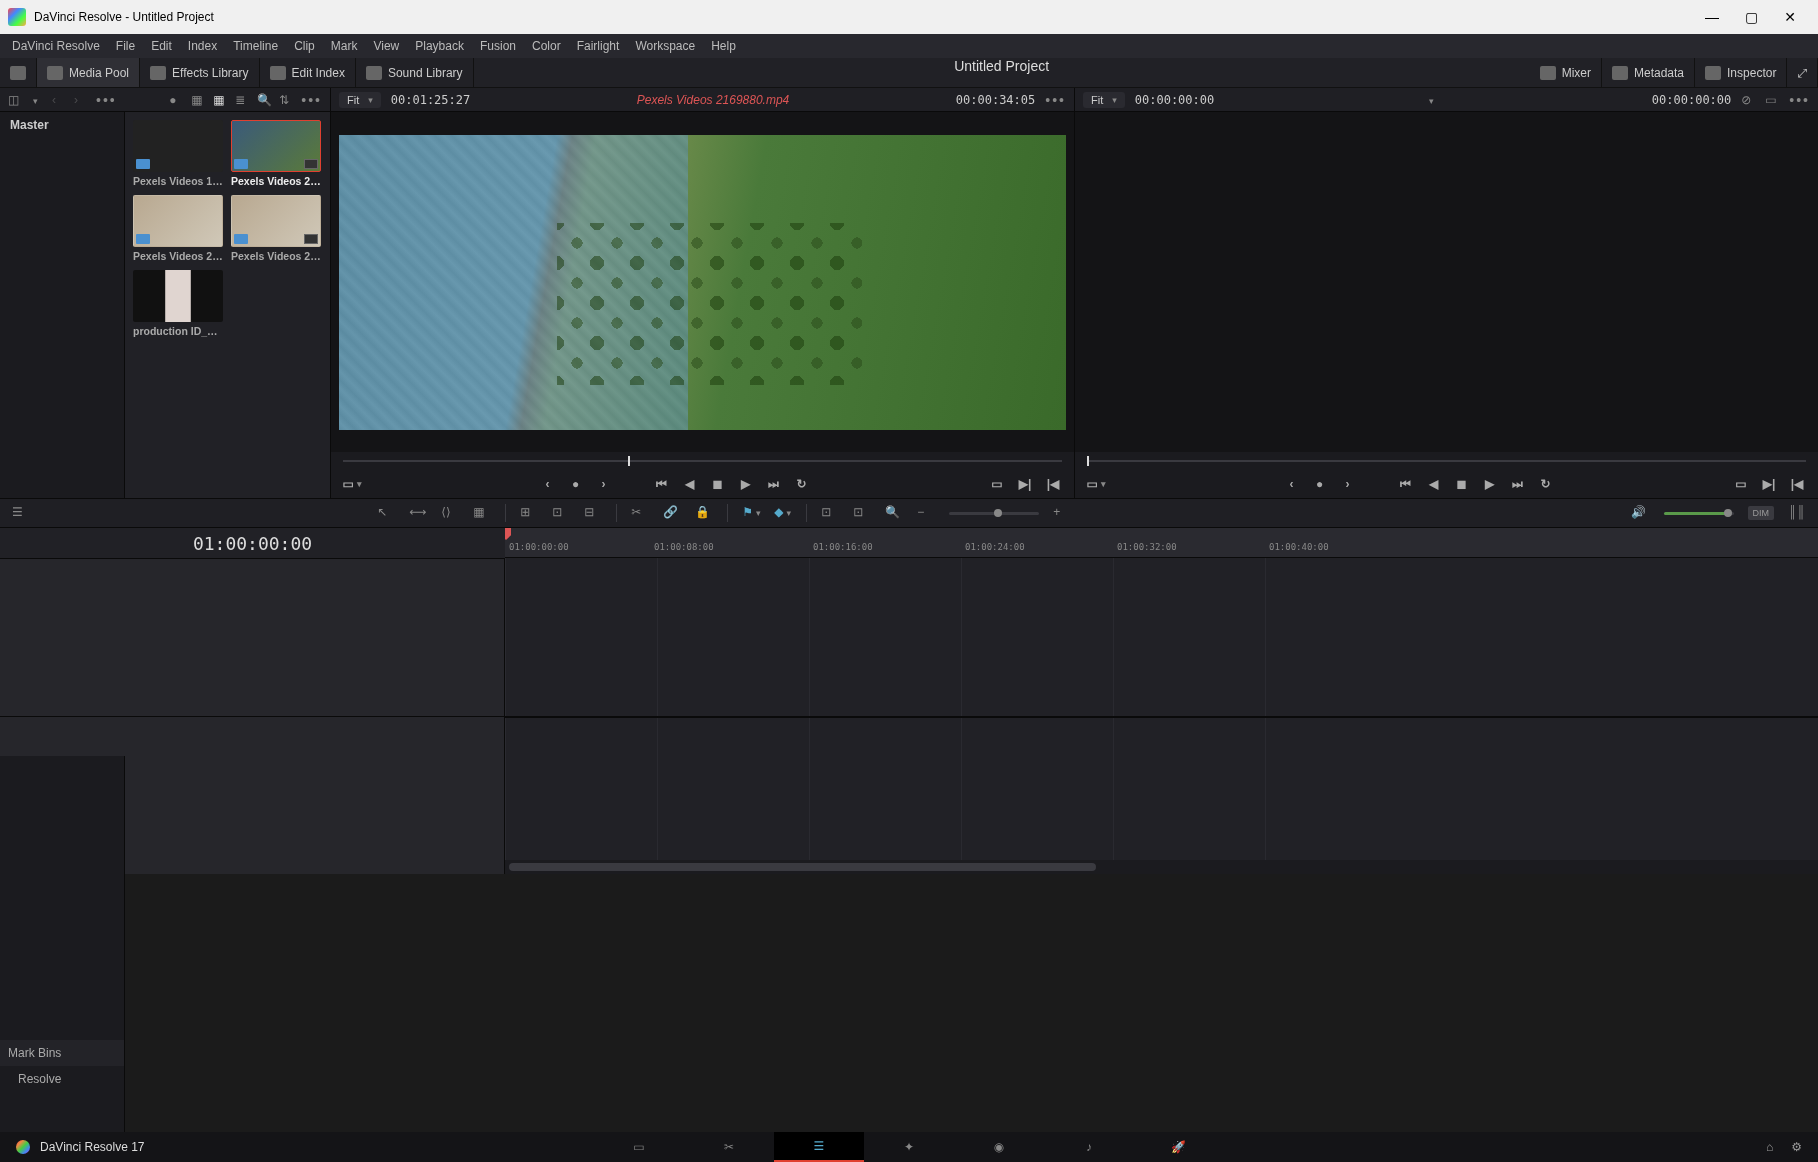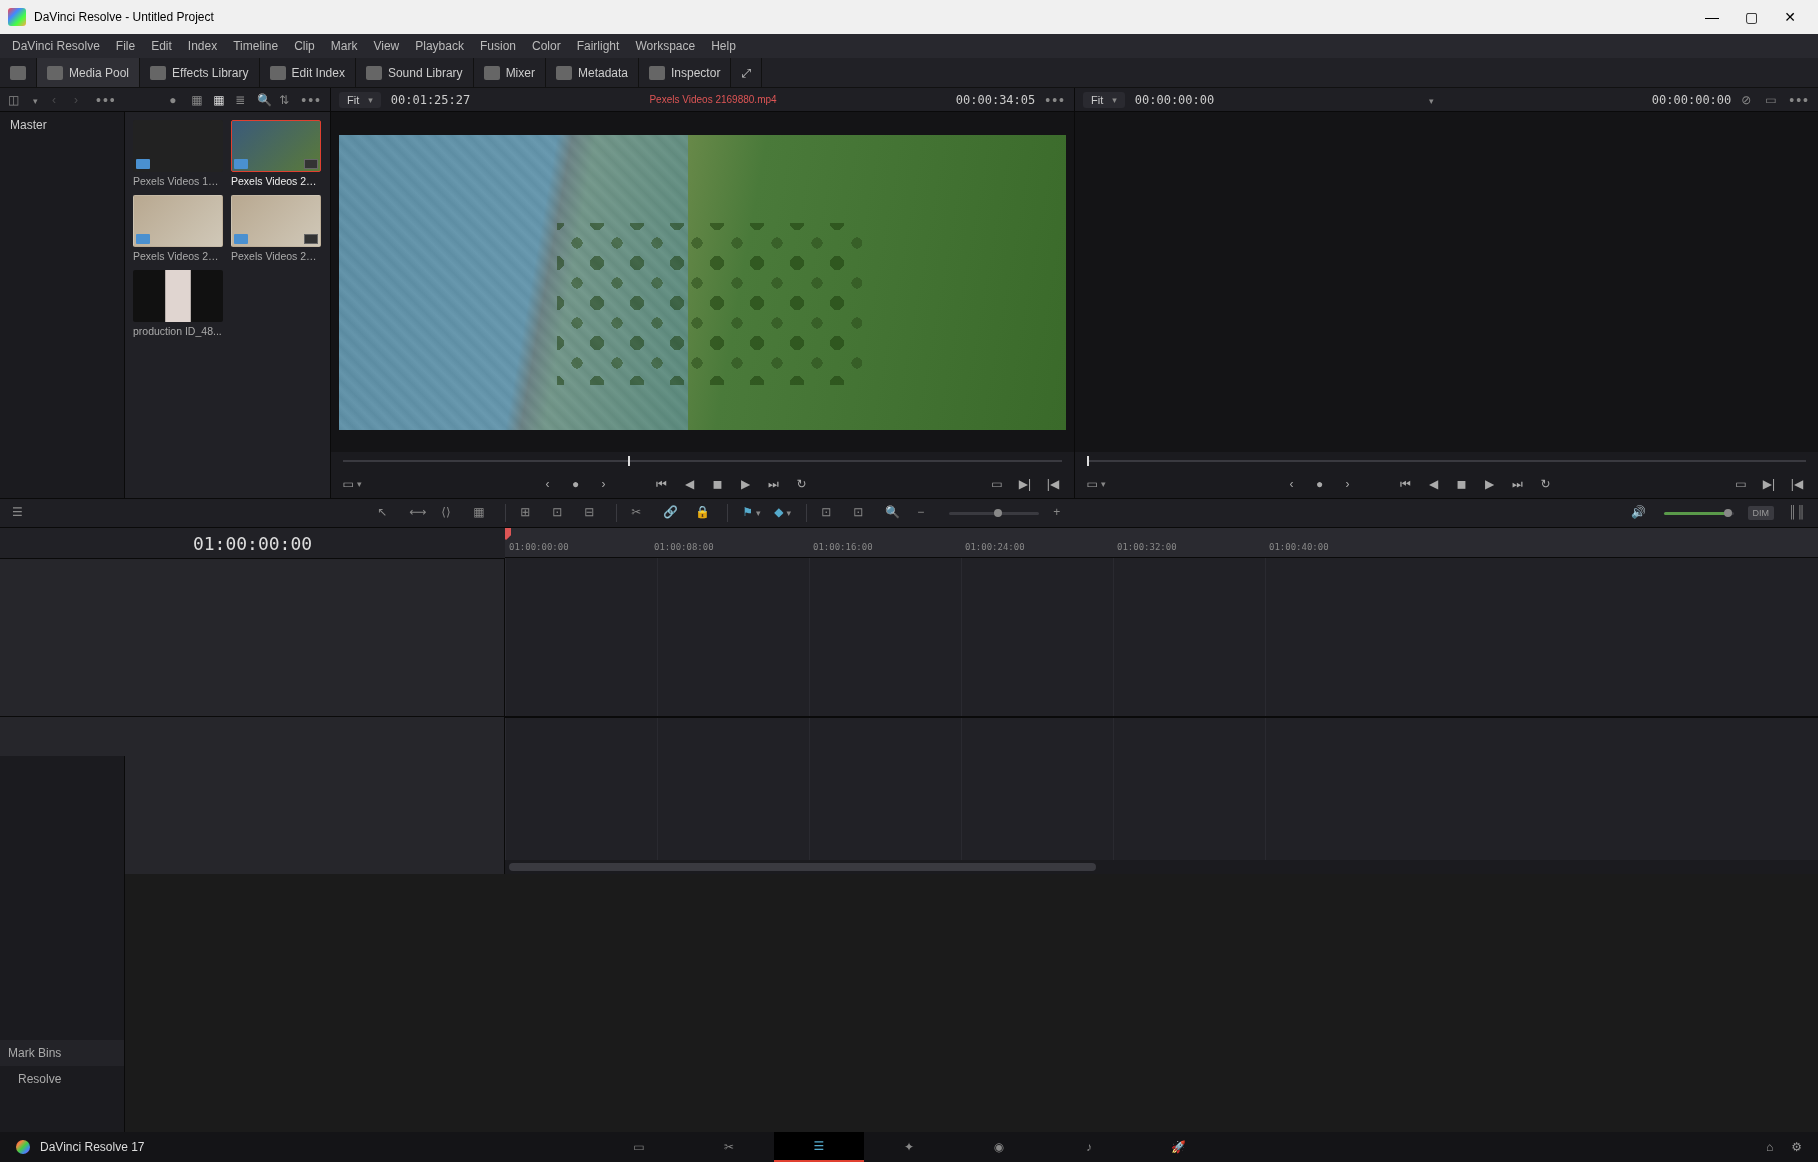--- a/index.html
+++ b/index.html
@@ -24,26 +24,26 @@
 .toolbar .center-title { flex: 1; text-align: center; font-size: 14px; color: #ddd; }
 .toolbar .right-tools { display: flex; align-items: center; height: 100%; }
 
 
 .viewer-head-row { height: 24px; background: #1f1f24; display: flex; align-items: center; border-bottom: 1px solid #0a0a0a; }
 .viewer-head-left { width: 330px; display: flex; align-items: center; padding: 0 8px; gap: 8px; }
 .vh-ico { width: 14px; height: 14px; color: #888; cursor: pointer; }
 .viewer-head-src, .viewer-head-tl { display: flex; align-items: center; padding: 0 8px; gap: 10px; flex: 1; }
 .zoom-sel { background: #2a2a30; color: #ccc; padding: 2px 8px; border-radius: 3px; font-size: 11px; display: flex; align-items: center; gap: 6px; }
 .tc { font-family: monospace; font-size: 12px; color: #ccc; }
-.clip-name { color: #d55; font-size: 10px; flex: 1; text-align: center; }
+.clip-name { color: #d55; font-size: 12px; flex: 1; text-align: center; font-style: italic; }
 .dots { font-size: 14px; letter-spacing: 2px; color: #888; cursor: pointer; }
 .vbar { width: 1px; background: #0a0a0a; height: 100%; }
 
 
-.main-row { display: flex; height: 386px; background: #212126; }
+.main-row { display: flex; height: 386px; background: #212126; font-weight: bold; }
 .bin-panel { width: 125px; background: #1b1b1f; border-right: 1px solid #0a0a0a; display: flex; flex-direction: column; }
 .bin-item { padding: 6px 10px; font-size: 12px; color: #ccc; }
 .sb-hd { padding: 6px 8px; background: #232328; font-size: 12px; }
 .sb-item { padding: 6px 18px; font-size: 12px; color: #aaa; }
 
 .media-panel { width: 205px; background: #212126; padding: 8px; display: flex; flex-wrap: wrap; gap: 8px; align-content: flex-start; }
 .clip-thumb { width: 90px; }
 .clip-thumb .th { width: 90px; height: 52px; background: linear-gradient(135deg,#3a5a7a,#5a7a3a); border-radius: 2px; position: relative; border: 1px solid transparent; }
 .clip-thumb.selected .th { border-color: #e04030; }
 .clip-thumb.portrait .th { background: linear-gradient(90deg,#111 35%,#e0d5d0 36%,#e0d5d0 64%,#111 65%); }
@@ -151,20 +151,21 @@
     <span>Effects Library</span>
   </div>
   <div class="tool-btn">
     <div class="tool-ico"></div>
     <span>Edit Index</span>
   </div>
   <div class="tool-btn">
     <div class="tool-ico"></div>
     <span>Sound Library</span>
   </div>
+  <div class="center-title">Untitled Project</div>
   <div class="right-tools">
     <div class="tool-btn">
       <div class="tool-ico"></div>
       <span>Mixer</span>
     </div>
     <div class="tool-btn">
       <div class="tool-ico"></div>
       <span>Metadata</span>
     </div>
     <div class="tool-btn">

